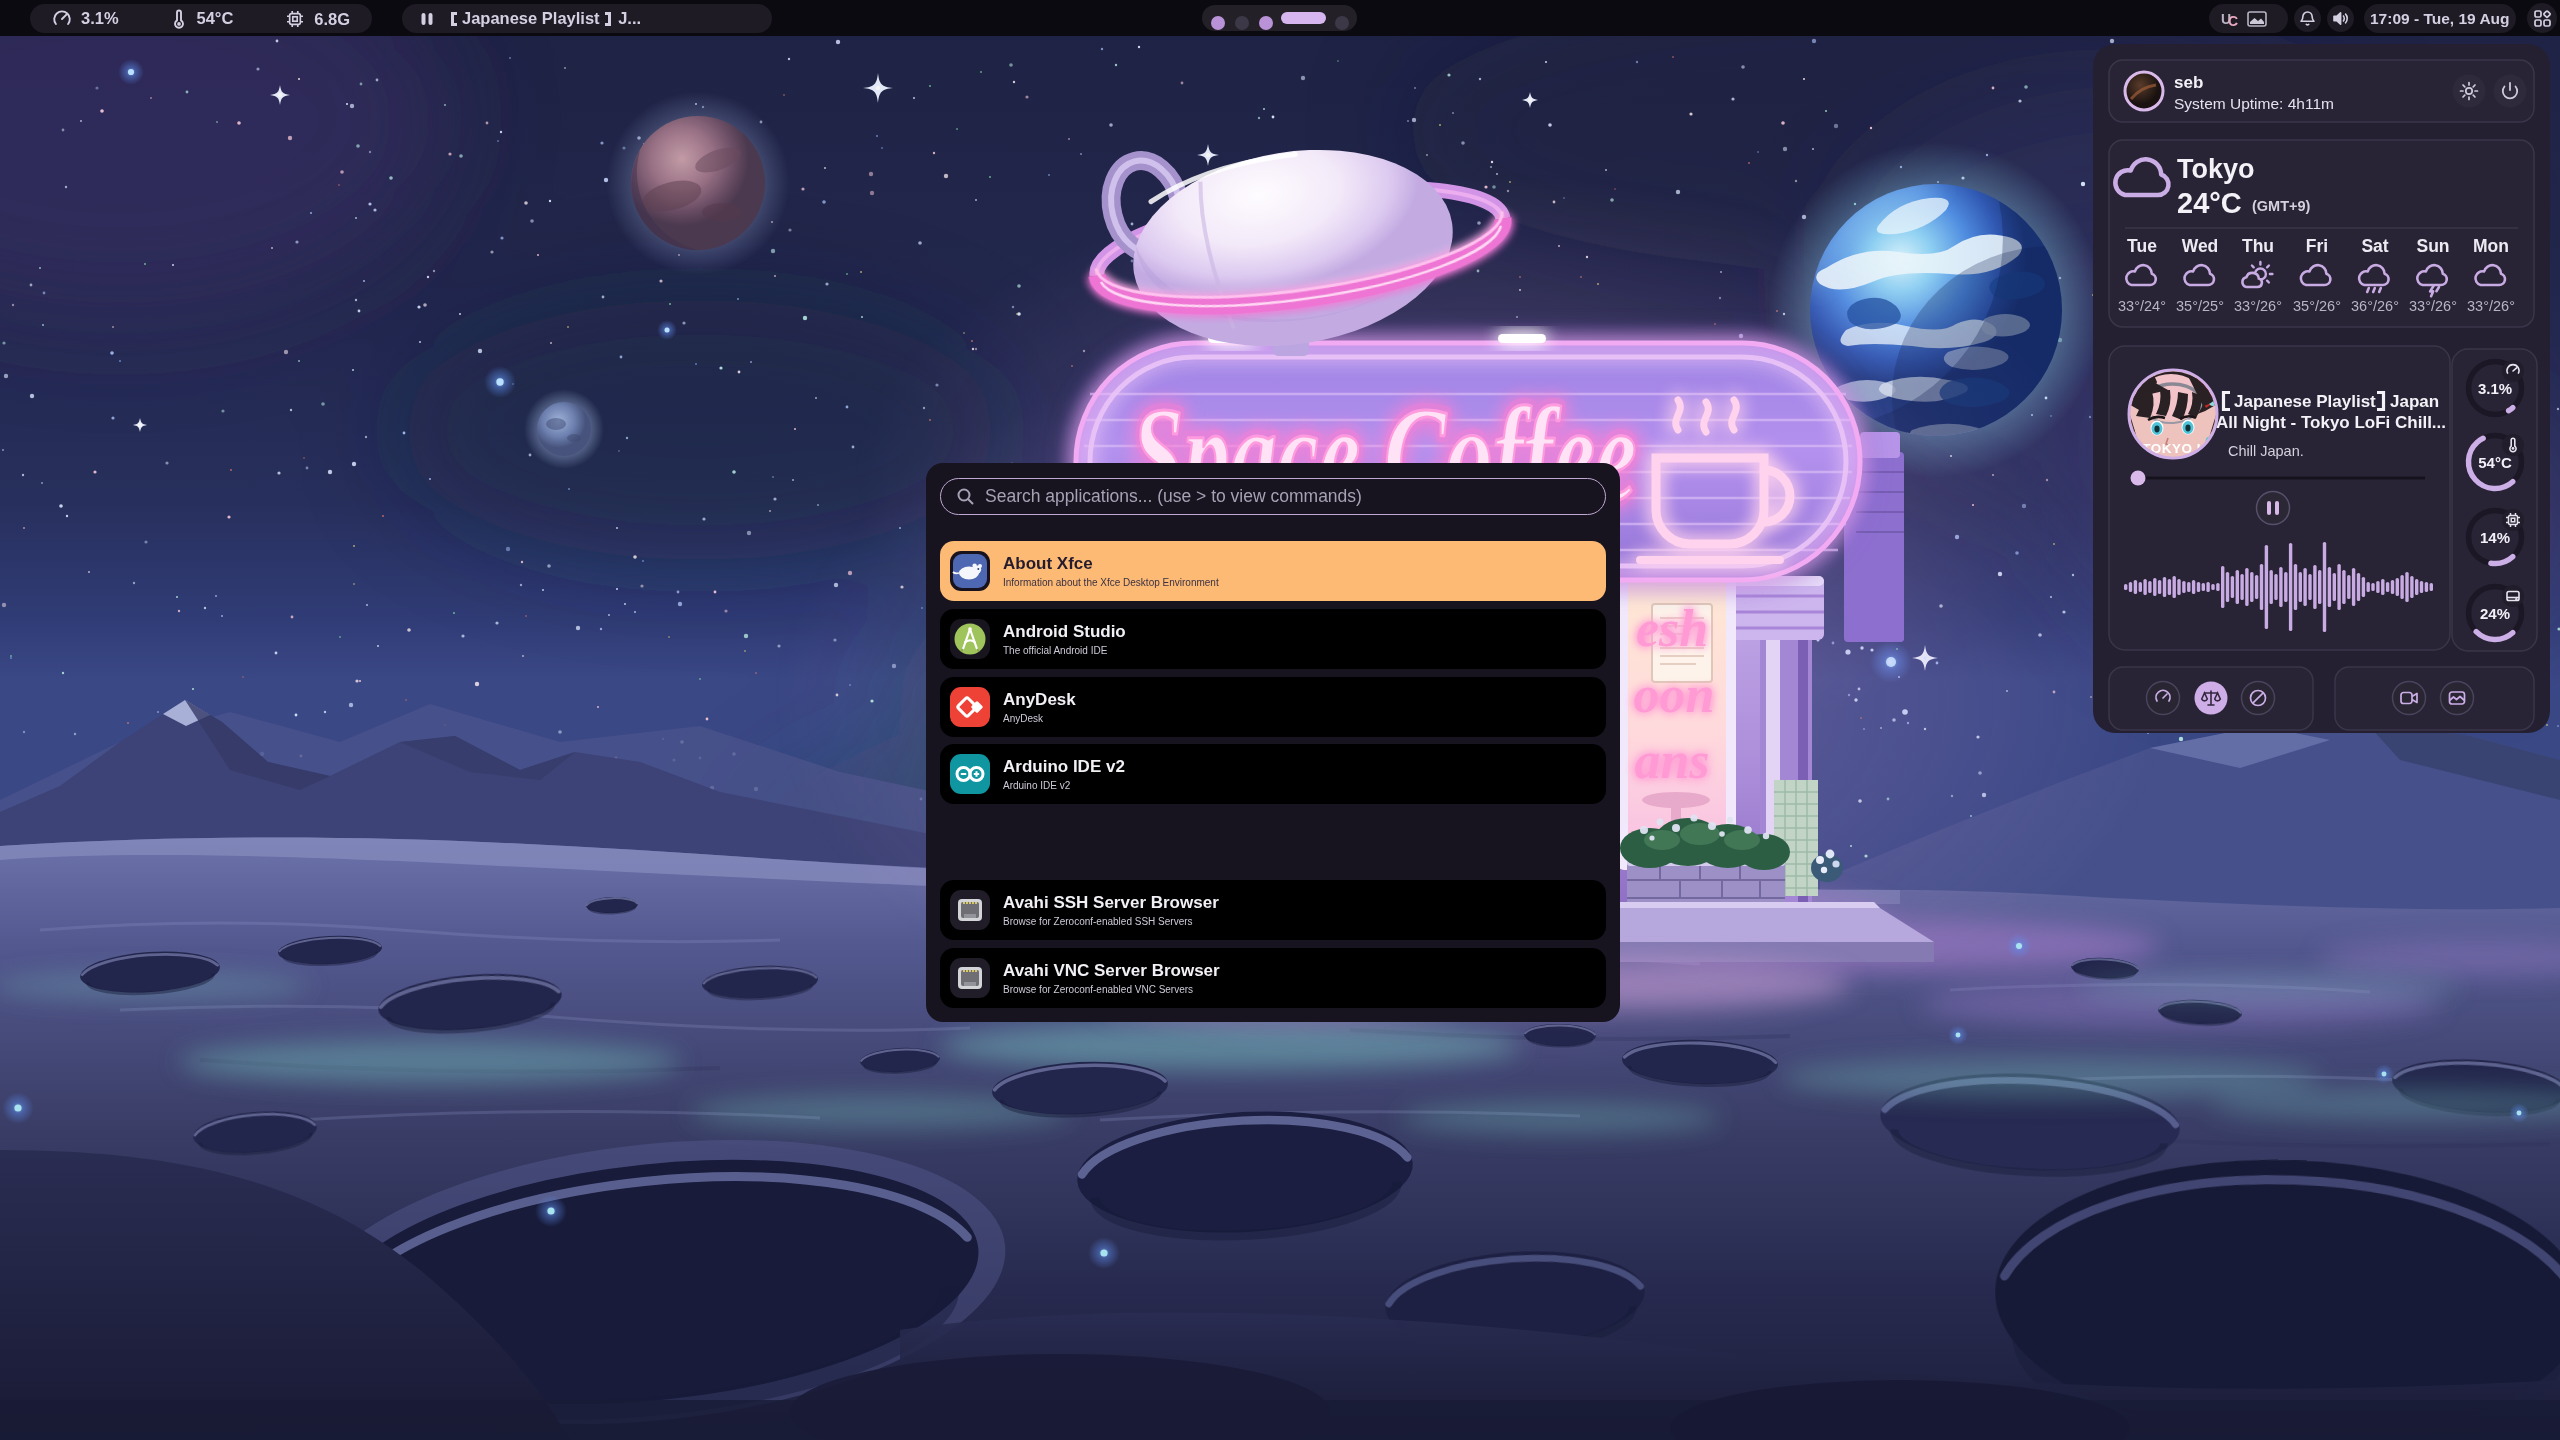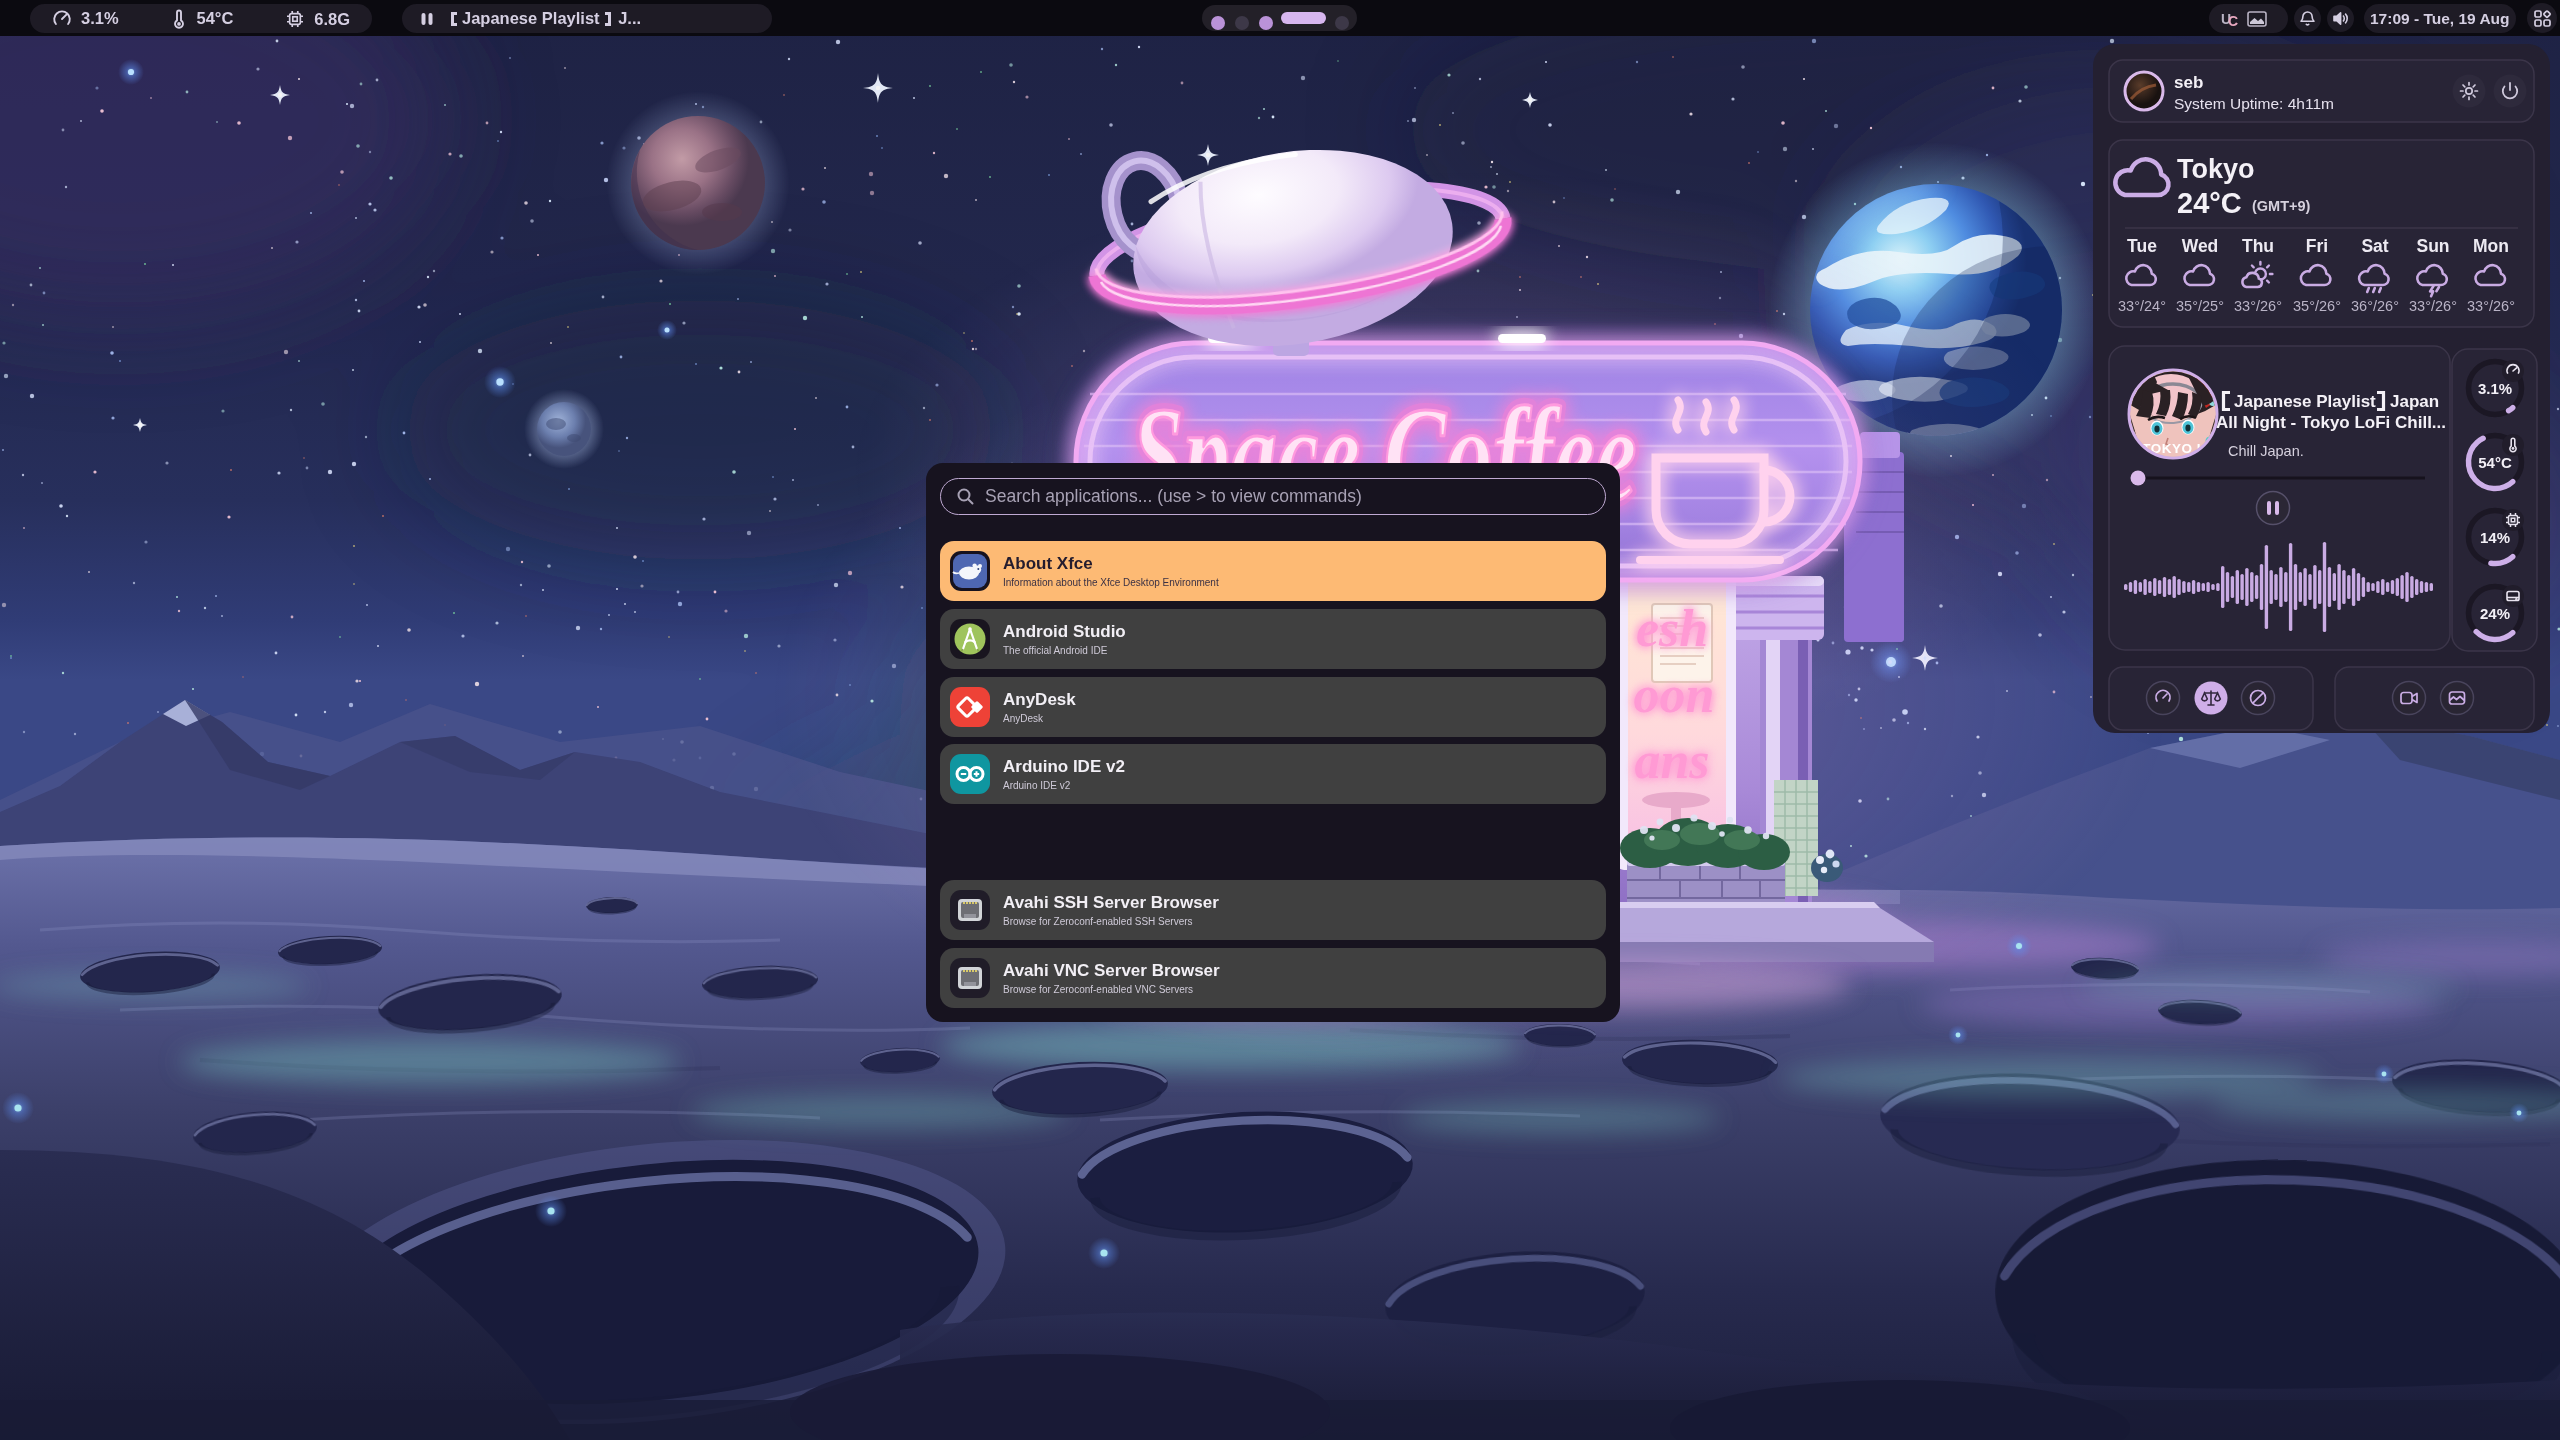--- a/index.html
+++ b/index.html
@@ -9,21 +9,21 @@
 #bar{position:absolute;left:0;top:0;width:2560px;height:36px;background:#0b0a10;display:flex;align-items:center;z-index:5}
 .pill{background:#1e1b25;border-radius:15px;height:29px;display:flex;align-items:center;color:#d5cfe2;font-size:16.5px;font-weight:700;padding:0 18px;gap:9px}
 .pill svg{flex:0 0 auto}
 .dot{position:absolute;top:11px;width:14px;height:14px;border-radius:50%}
 .brl,.brr{display:inline-block;width:6px;height:14px;border:3px solid #d5cfe2;margin:0 5px 0 3px;border-right:none}
 .brr{border:3px solid #d5cfe2;border-left:none;margin:0 3px 0 5px}
 .circ{background:#1e1b25;border-radius:50%;width:27px;height:27px;display:flex;align-items:center;justify-content:center}
 
 #launcher{position:absolute;left:926px;top:463px;width:694px;height:559px;background:#17131f;border-radius:17px;z-index:6}
 #search{position:absolute;left:14px;top:15px;width:666px;height:37px;border:1.5px solid #bfa9d2;border-radius:19px;display:flex;align-items:center;color:#a7a1b4;font-size:17.5px;padding:0 15px;gap:10px}
-.row{position:absolute;left:14px;width:666px;height:60px;border-radius:14px;background:#404040;display:flex;align-items:center;padding:0 10px;gap:13px}
+.row{position:absolute;left:14px;width:666px;height:60px;border-radius:14px;background:#000000;display:flex;align-items:center;padding:0 10px;gap:13px}
 .row .ic{width:40px;height:40px;border-radius:11px;flex:0 0 auto;display:flex;align-items:center;justify-content:center}
 .row .t1{font-size:17px;font-weight:700;color:#f2eff5;line-height:1.35}
 .row .t2{font-size:10px;color:#cfcad8;line-height:1.3}
 .row.sel{background:#fdba74}
 .row.sel .t1{color:#241c2e}
 .row.sel .t2{color:#3a3144}
 </style></head>
 <body>
 <div id="stage">
 <svg class="wall" width="2560" height="1440" viewBox="0 0 2560 1440">

